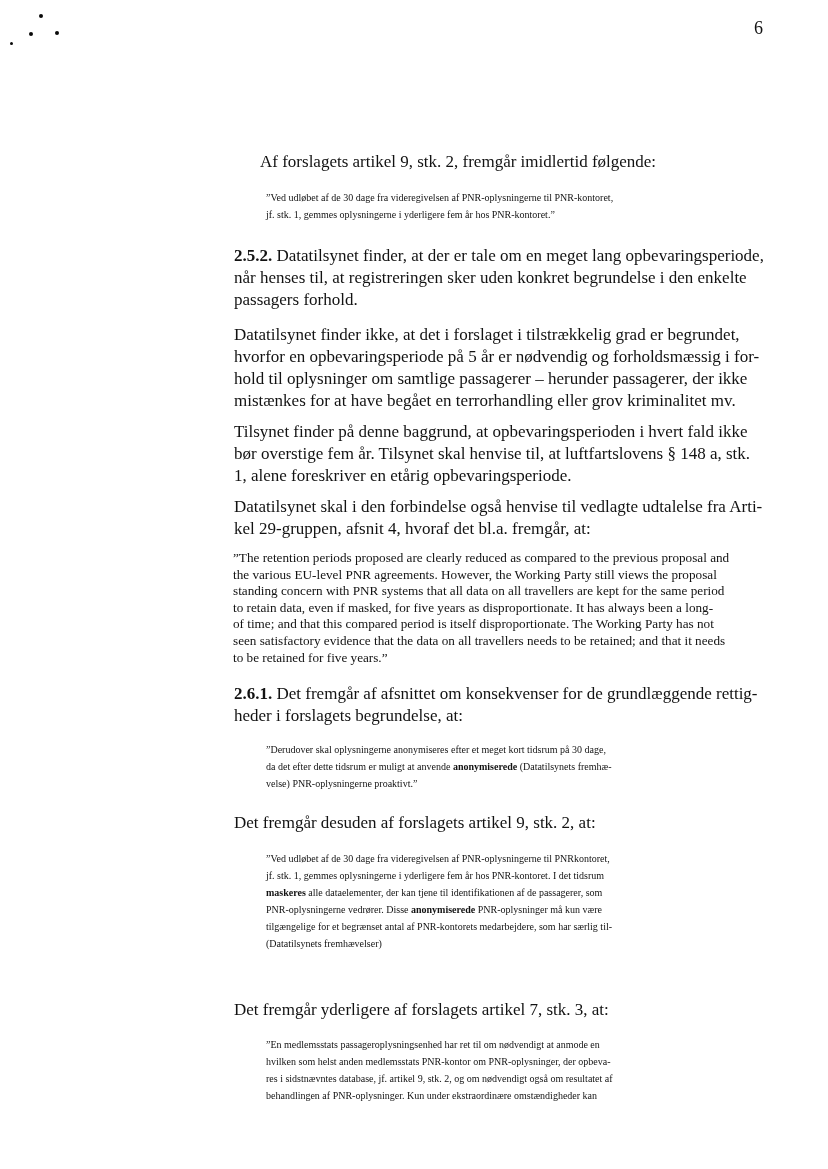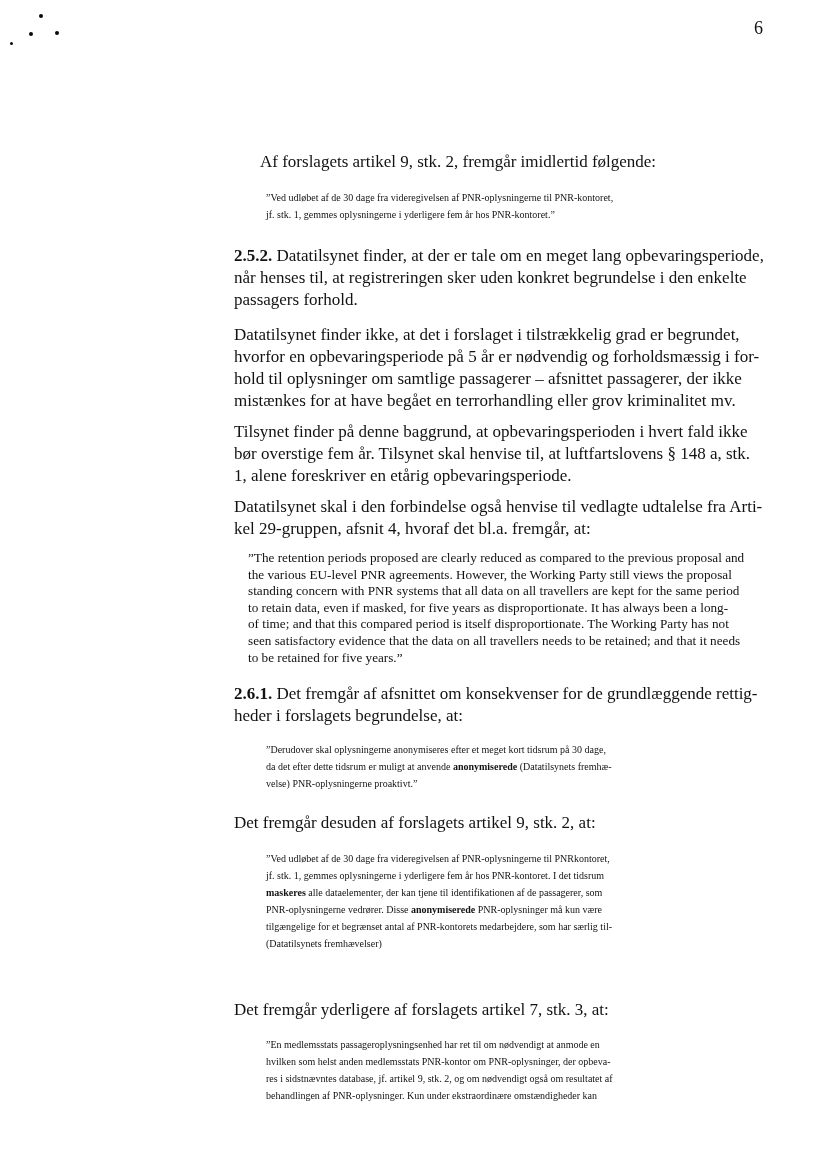--- a/index.html
+++ b/index.html
@@ -45,36 +45,36 @@
 
   <div class="block body-text" style="left:234px; top:245px;">
     <div><span class="bold">2.5.2.</span><span> Datatilsynet finder, at der er tale om en meget lang opbevaringsperiode,</span></div>
     <div>når henses til, at registreringen sker uden konkret begrundelse i den enkelte</div>
     <div>passagers forhold.</div>
   </div>
 
   <div class="block body-text" style="left:234px; top:324px;">
     <div>Datatilsynet finder ikke, at det i forslaget i tilstrækkelig grad er begrundet,</div>
     <div>hvorfor en opbevaringsperiode på 5 år er nødvendig og forholdsmæssig i for-</div>
-    <div>hold til oplysninger om samtlige passagerer – afsnittet passagerer, der ikke</div>
+    <div>hold til oplysninger om samtlige passagerer – herunder passagerer, der ikke</div>
     <div>mistænkes for at have begået en terrorhandling eller grov kriminalitet mv.</div>
   </div>
 
   <div class="block body-text" style="left:234px; top:421px;">
     <div>Tilsynet finder på denne baggrund, at opbevaringsperioden i hvert fald ikke</div>
     <div>bør overstige fem år. Tilsynet skal henvise til, at luftfartslovens § 148 a, stk.</div>
     <div>1, alene foreskriver en etårig opbevaringsperiode.</div>
   </div>
 
   <div class="block body-text" style="left:234px; top:496px;">
     <div>Datatilsynet skal i den forbindelse også henvise til vedlagte udtalelse fra Arti-</div>
     <div>kel 29-gruppen, afsnit 4, hvoraf det bl.a. fremgår, at:</div>
   </div>
 
-  <div class="block quote-wide" style="left:233px; top:550px;margin-left:15px;">
+  <div class="block quote-wide" style="left:233px; top:550px;">
     <div>”The retention periods proposed are clearly reduced as compared to the previous proposal and</div>
     <div>the various EU-level PNR agreements. However, the Working Party still views the proposal</div>
     <div>standing concern with PNR systems that all data on all travellers are kept for the same period</div>
     <div>to retain data, even if masked, for five years as disproportionate. It has always been a long-</div>
     <div>of time; and that this compared period is itself disproportionate. The Working Party has not</div>
     <div>seen satisfactory evidence that the data on all travellers needs to be retained; and that it needs</div>
     <div>to be retained for five years.”</div>
   </div>
 
   <div class="block body-text" style="left:234px; top:683px;">

